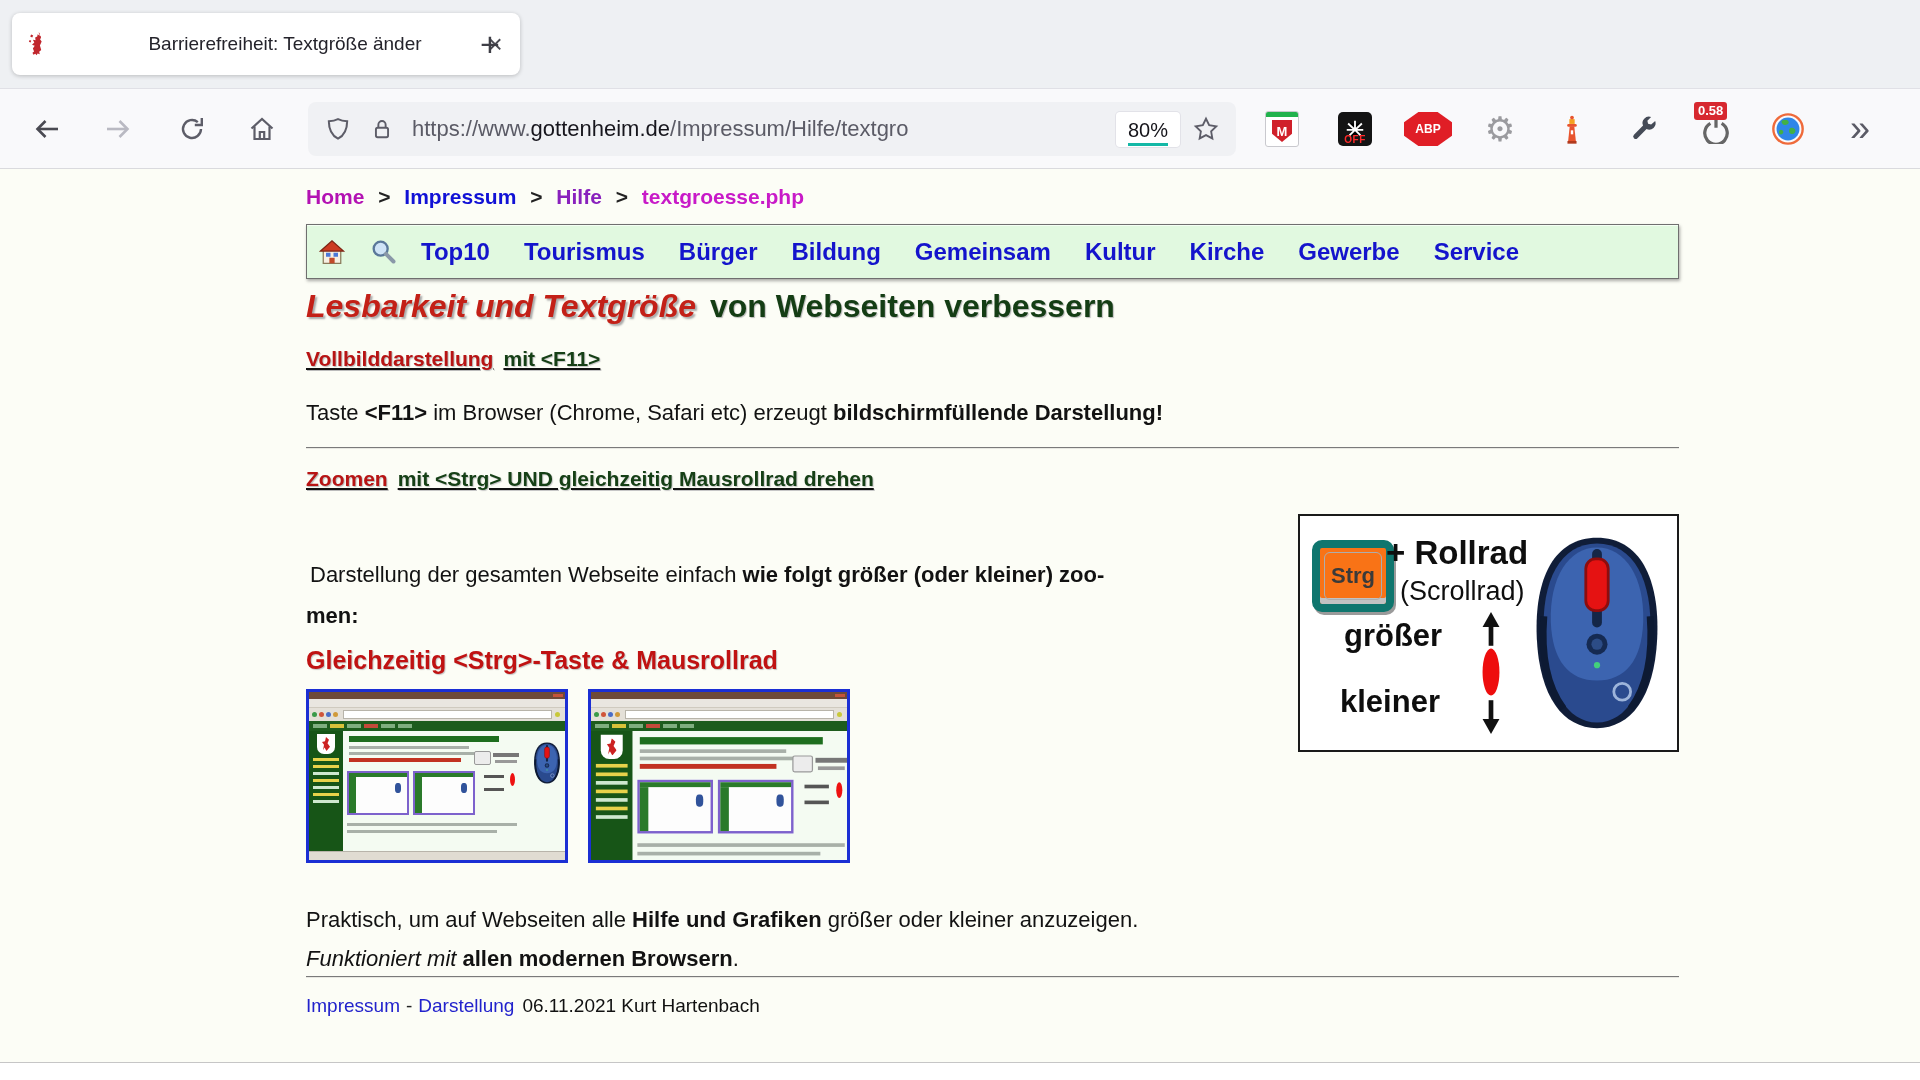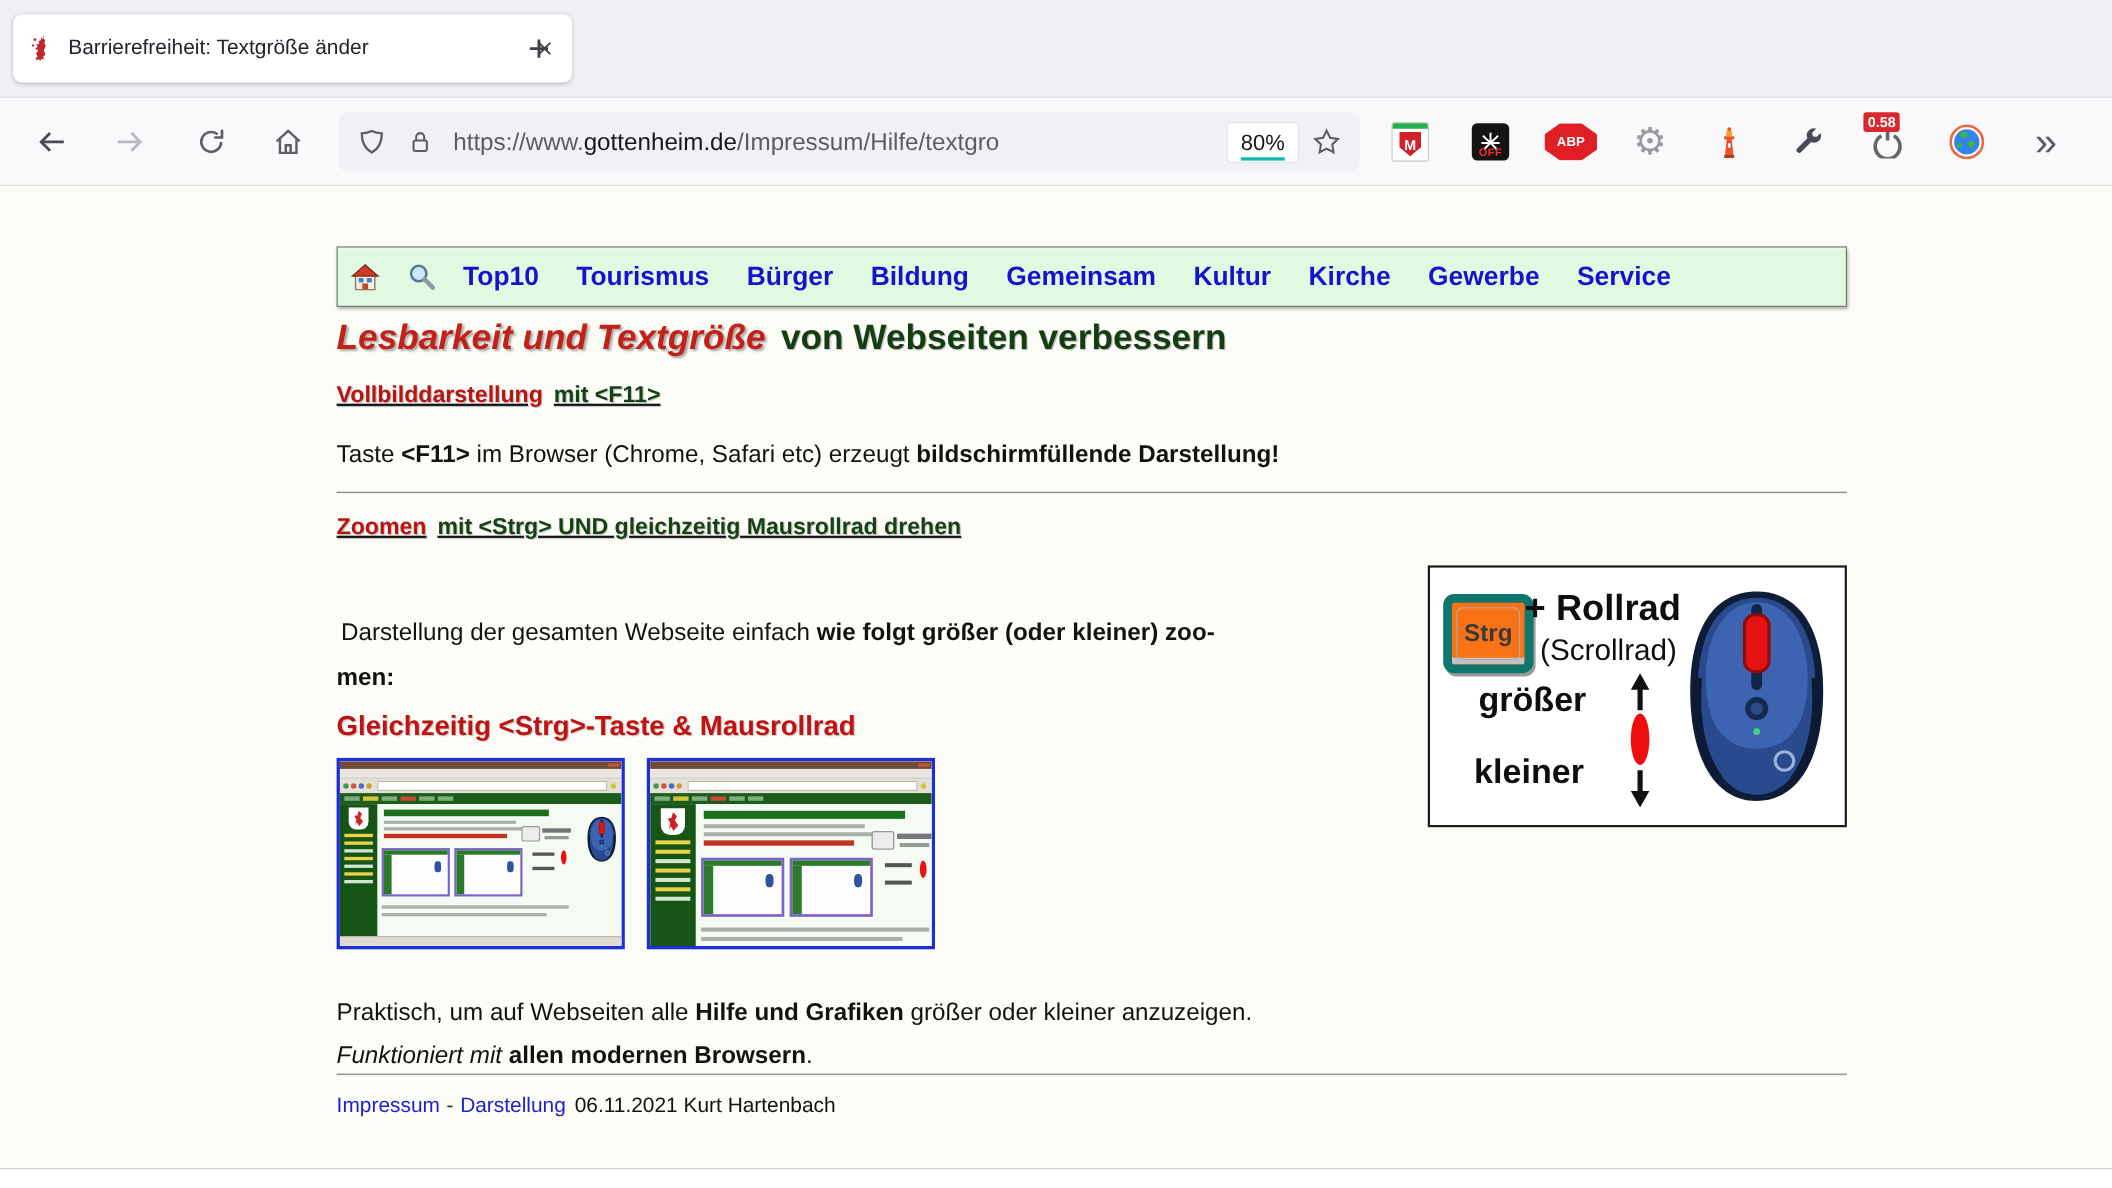--- a/index.html
+++ b/index.html
@@ -3,21 +3,21 @@
 <meta charset="utf-8">
 <style>
   html,body{margin:0;padding:0;}
   body{width:1920px;height:1080px;position:relative;overflow:hidden;
        font-family:"Liberation Sans","DejaVu Sans",sans-serif;background:#fff;color:#111;}
   svg{display:block;}
 
   
   #tabstrip{position:absolute;left:0;top:0;width:1920px;height:88px;background:#eef0f3;border-bottom:1px solid #e0e0e6;}
   .tab{position:absolute;left:12px;top:13px;width:508px;height:62px;background:#fff;border-radius:8px;
-       box-shadow:0 1px 4px rgba(0,0,0,.22);display:flex;align-items:center;padding:0 12px;box-sizing:border-box;}
+       box-shadow:0 1px 4px rgba(0,0,0,.22);display:flex;align-items:center;padding:0 12px;box-sizing:border-box;text-align:center;}
   .tab-fav{width:26px;height:26px;flex:0 0 auto;}
   .tab-title{margin-left:12px;font-size:19px;color:#24232b;white-space:nowrap;overflow:hidden;flex:1;}
   .tab-fade{position:absolute;right:46px;top:6px;width:52px;height:50px;background:linear-gradient(90deg,rgba(255,255,255,0),#fff 78%);}
   .tab-close{position:absolute;right:8px;top:14px;width:34px;height:34px;display:flex;align-items:center;justify-content:center;
              font-size:26px;color:#4a4a52;border-radius:5px;}
   .newtab{position:absolute;left:466px;top:20px;width:48px;height:48px;font-size:34px;color:#3e3e46;
           display:flex;align-items:center;justify-content:center;border-radius:6px;}
 
   #toolbar{position:absolute;left:0;top:89px;width:1920px;height:79px;background:#f9f9fb;border-bottom:1px solid #dadade;}
   .navbtn{position:absolute;top:17px;width:46px;height:46px;display:flex;align-items:center;justify-content:center;border-radius:6px;}
@@ -291,20 +291,29 @@
       <path fill="#43b045" d="M8 5.5 c2 -1 4 -.5 4.5 1 s-1.5 2.5 -3 2.5 -3.5 -2.5 -1.5 -3.5z M14.5 11 c1.8 0 3.4 1.2 3 2.8 -.4 1.6 -2.4 2.6 -3.8 1.6 -1.4 -1 -1.2 -4.4 .8 -4.4z M6.5 12.5 c1.2 0 2.3 1 2 2.2 -.3 1.2 -1.8 1.8 -2.8 1 -.9 -.8 -.6 -3.2 .8 -3.2z"></path>
     </svg>
   </div>
   <div class="ext" style="left:1836px">
     <span class="ovf">»</span>
   </div>
 </div>
 
 <div id="page">
 
+  <div id="breadcrumb">
+    <span class="bc-home">Home</span>
+    <span class="sep">&gt;</span>
+    <span class="bc-imp">Impressum</span>
+    <span class="sep">&gt;</span>
+    <span class="bc-hilfe">Hilfe</span>
+    <span class="sep">&gt;</span>
+    <span class="bc-cur">textgroesse.php</span>
+  </div>
 
   <div id="menubar">
     <span class="menu-ico">
       <svg viewBox="0 0 24 24" width="30" height="30">
         <path d="M5 10.5 V21 h14 V10.5 Z" fill="#f7efe2" stroke="#8a7a5a" stroke-width="1"></path>
         <path d="M2.8 11.2 L12 3 l9.2 8.2z" fill="#cc3b22" stroke="#7c2414" stroke-width="1"></path>
         <rect x="7.2" y="12.6" width="3.6" height="3.2" fill="#4a78d8"></rect>
         <rect x="13.2" y="12.6" width="3.6" height="3.2" fill="#4a78d8"></rect>
         <rect x="9.9" y="16.6" width="4.2" height="4.4" fill="#c14a2a"></rect>
       </svg>

